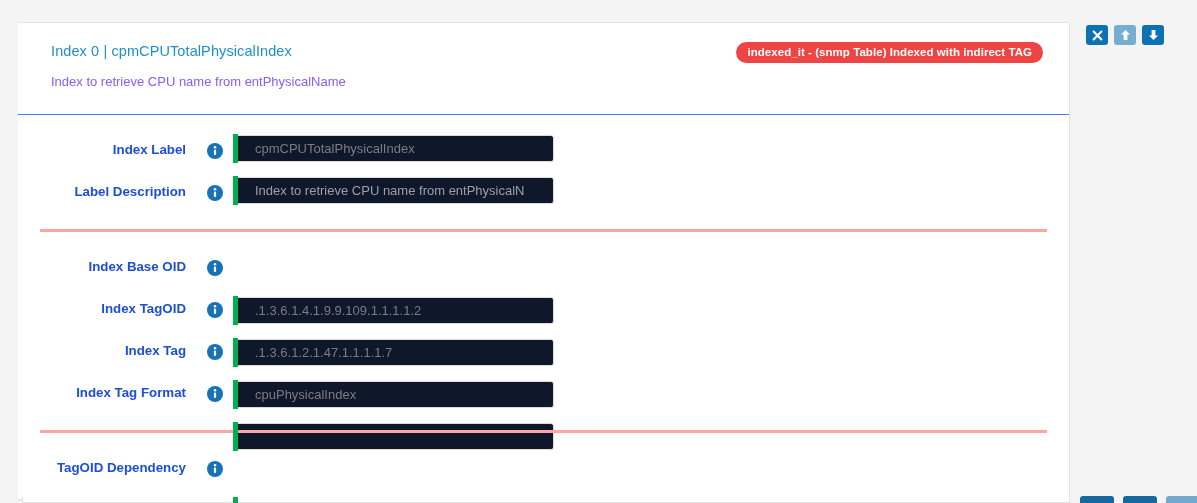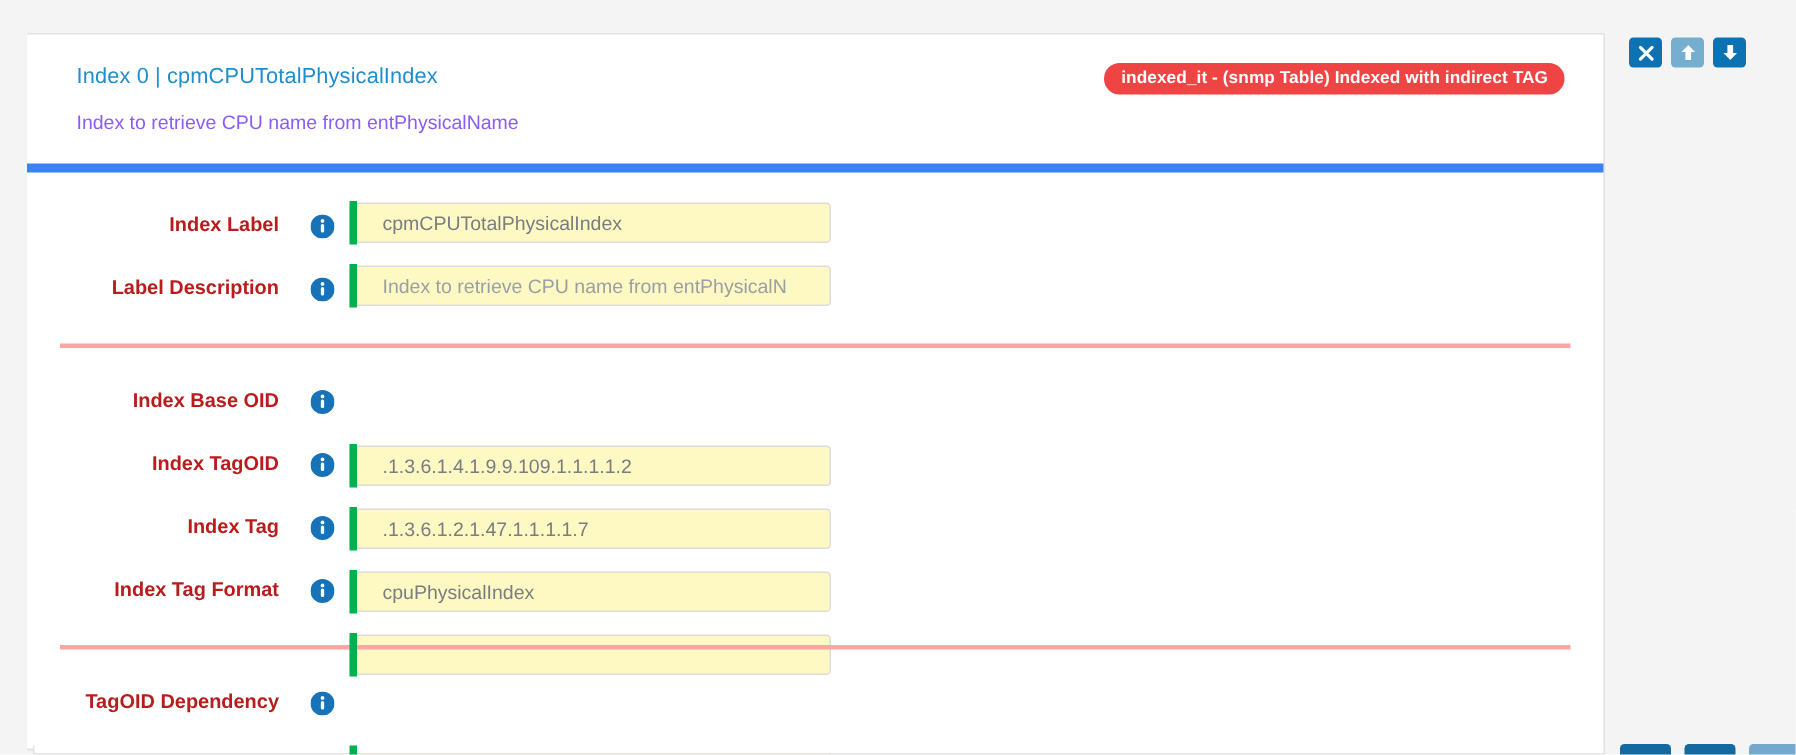--- a/index.html
+++ b/index.html
@@ -34,21 +34,21 @@
     top: 22px;
     width: 6px;
     height: 478px;
     background: #00b04f;
   }
 
   
   .panel-header {
     position: relative;
     height: 92px;
-    border-bottom: 6px solid #3b82f6;
+    border-bottom: 1px solid #3b82f6;
     box-sizing: border-box;
   }
   .panel-title {
     position: absolute;
     left: 33px;
     top: 20px;
     font-size: 14.5px;
     color: #1f8ecd;
     text-decoration: none;
     letter-spacing: .1px;
@@ -94,21 +94,21 @@
     height: 42px;
   }
   .field-label {
     position: absolute;
     left: 0;
     top: 11px;
     width: 168px;
     text-align: right;
     font-size: 13.3px;
     font-weight: bold;
-    color: #b91c1c;
+    color: #1d4ed8;
     white-space: nowrap;
   }
   .field-group + .field-group .field-label { left: -22px; }
   .info-icon {
     position: absolute;
     left: 189px;
     top: 12px;
     width: 16px;
     height: 16px;
   }
@@ -133,21 +133,21 @@
   }
   .text-input {
     position: absolute;
     left: 0;
     top: 0;
     width: 321px;
     height: 27px;
     box-sizing: border-box;
     border: 1px solid #dcdcdc;
     border-radius: 3px;
-    background: #fef9c3;
+    background: #0f172a;
     padding: 0 8px 0 21px;
     font-family: "Liberation Sans", sans-serif;
     font-size: 13px;
     color: #7a7d81;
     outline: none;
   }
   .text-input::placeholder { color: #9aa0a6; }
 
   
   #panel-controls {

